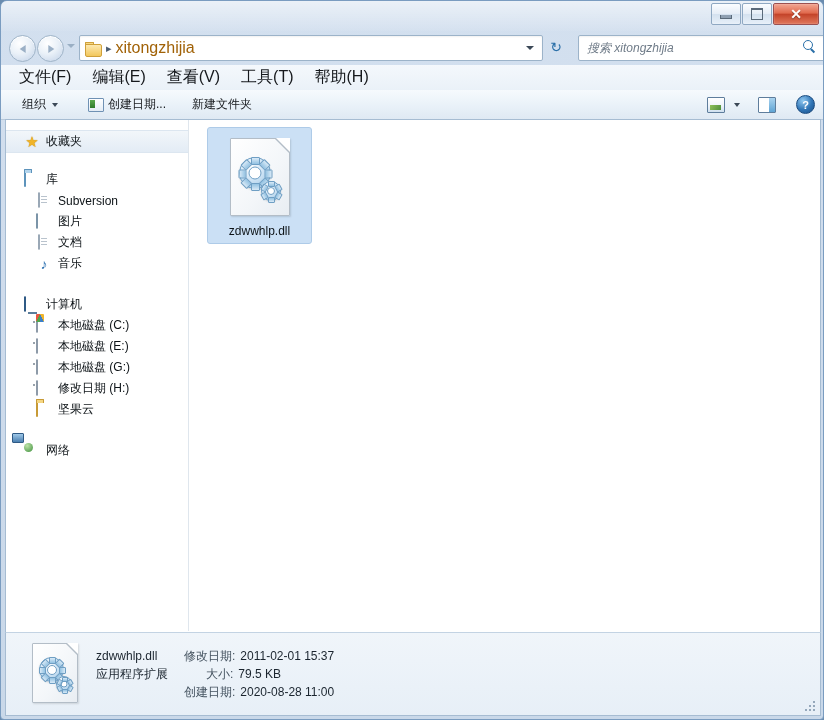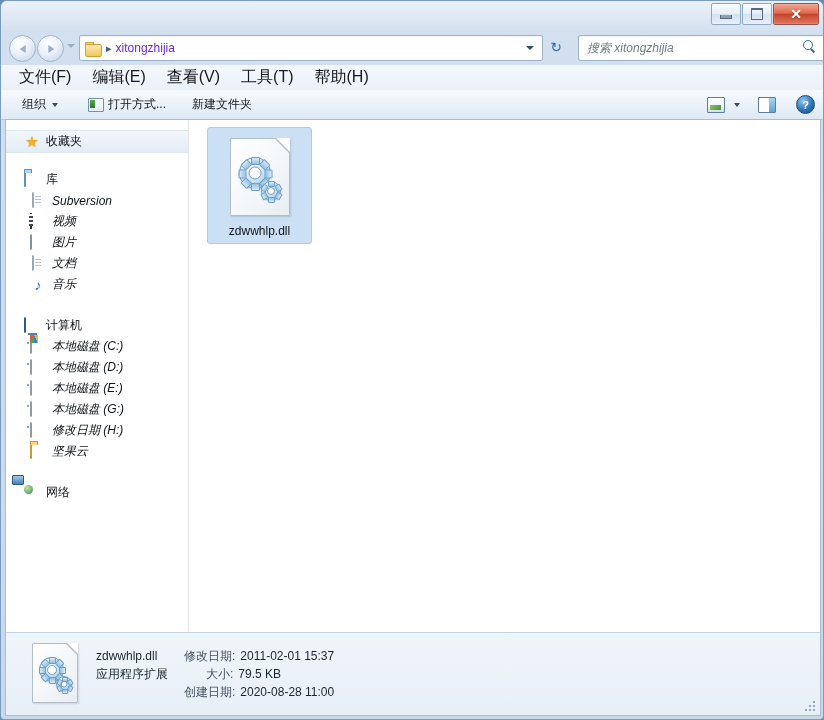--- a/index.html
+++ b/index.html
@@ -134,21 +134,21 @@
     width: 7px; height: 3px;
     background: #f7d985;
     border: 1px solid #cfa03a;
     border-bottom: none;
     border-radius: 1px 1px 0 0;
   }
   .crumb-sep {
     color: #4a5c70; font-size: 11px; margin: 0 4px 0 4px;
   }
   .crumb-text {
-    color: #6d28d9; font-size: 12px;
+    color: #a16207; font-size: 16px;
   }
   #addr-dropdown {
     position: absolute; right: 8px; top: 10px;
     width: 0; height: 0;
     border-left: 4px solid transparent;
     border-right: 4px solid transparent;
     border-top: 4px solid #3b4857;
   }
   #refreshbtn {
     position: absolute; left: 546px; top: 7px;
@@ -310,21 +310,21 @@
     margin-top: 14px;
   }
   .nav-root, .nav-child {
     display: flex; align-items: center;
     height: 21px;
     font-size: 12px;
     color: #0d1317;
     padding-left: 18px;
   }
   .nav-root { font-weight: normal; }
-  .nav-child { padding-left: 24px; font-style: italic; }
+  .nav-child { padding-left: 30px; }
   .nav-root.selected {
     background: linear-gradient(to bottom, #f2f6fa, #e3ecf5);
     border-top: 1px solid #dce6f0;
     border-bottom: 1px solid #dce6f0;
     height: 21px;
   }
   .nav-ico {
     width: 16px; height: 16px;
     margin-right: 6px;
     flex: 0 0 16px;
@@ -687,21 +687,21 @@
     <span class="menuitem">帮助(H)</span>
   </div>
 
   <div id="toolbar">
     <div class="tbitem" id="tb-organize">
       <span>组织</span>
       <span class="tb-caret"></span>
     </div>
     <div class="tbitem" style="margin-left:16px;">
       <span id="openwith-icon"></span>
-      <span>打开方式...</span>
+      <span>创建日期...</span>
     </div>
     <div class="tbitem" style="margin-left:12px;">
       <span>新建文件夹</span>
     </div>
 
     <div id="tb-right">
       <div id="viewicon"></div>
       <span class="tb-caret" style="margin-left:9px;"></span>
       <div id="panetoggle"></div>
       <div id="helpbtn">
@@ -724,24 +724,20 @@
       <div class="nav-group" style="margin-top:16px;">
         <div class="nav-root">
           <span class="nav-ico"><span class="ico-library"></span></span>
           <span class="nav-label">库</span>
         </div>
         <div class="nav-child">
           <span class="nav-ico"><span class="ico-doc"></span></span>
           <span class="nav-label">Subversion</span>
         </div>
         <div class="nav-child">
-          <span class="nav-ico"><span class="ico-video"></span></span>
-          <span class="nav-label">视频</span>
-        </div>
-        <div class="nav-child">
           <span class="nav-ico"><span class="ico-pic"></span></span>
           <span class="nav-label">图片</span>
         </div>
         <div class="nav-child">
           <span class="nav-ico"><span class="ico-doc"></span></span>
           <span class="nav-label">文档</span>
         </div>
         <div class="nav-child">
           <span class="nav-ico ico-music">♪</span>
           <span class="nav-label">音乐</span>
@@ -749,24 +745,20 @@
       </div>
 
       <div class="nav-group" style="margin-top:20px;">
         <div class="nav-root">
           <span class="nav-ico"><span class="ico-computer"></span></span>
           <span class="nav-label">计算机</span>
         </div>
         <div class="nav-child">
           <span class="nav-ico"><span class="ico-drive sys"></span></span>
           <span class="nav-label">本地磁盘 (C:)</span>
-        </div>
-        <div class="nav-child">
-          <span class="nav-ico"><span class="ico-drive"></span></span>
-          <span class="nav-label">本地磁盘 (D:)</span>
         </div>
         <div class="nav-child">
           <span class="nav-ico"><span class="ico-drive"></span></span>
           <span class="nav-label">本地磁盘 (E:)</span>
         </div>
         <div class="nav-child">
           <span class="nav-ico"><span class="ico-drive"></span></span>
           <span class="nav-label">本地磁盘 (G:)</span>
         </div>
         <div class="nav-child">

